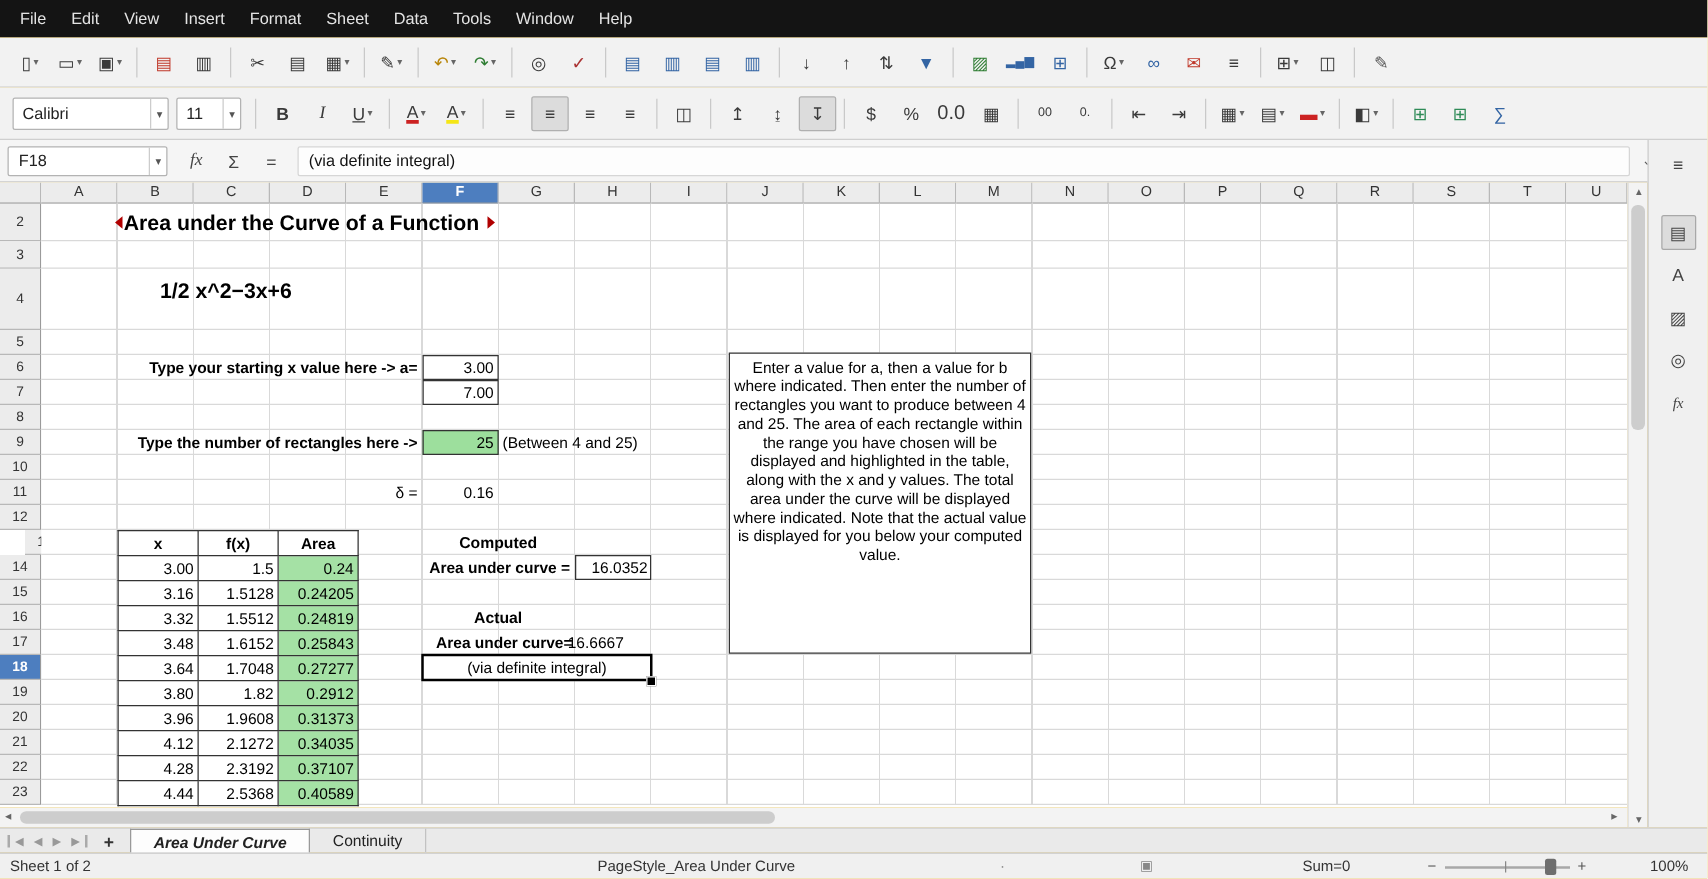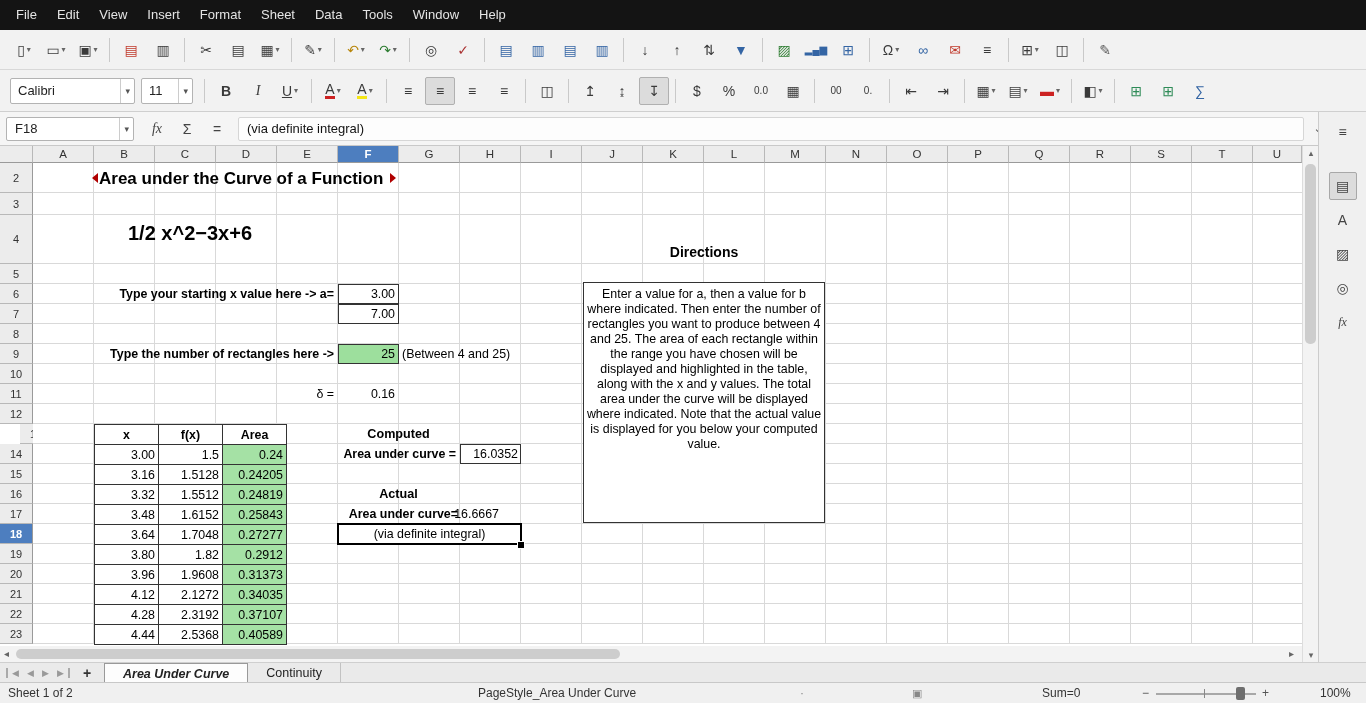--- a/index.html
+++ b/index.html
@@ -53,21 +53,21 @@
 
   .ov{position:absolute;color:#000;}
   .lbl{line-height:20px;font-weight:bold;font-size:12.4px;text-align:right;}
   .val{line-height:20px;font-size:12.4px;text-align:right;}
   .boxed{border:1px solid #333;background:#fff;box-sizing:border-box;line-height:18px;font-size:12.4px;text-align:right;padding-right:3px;}
 
   #cell-title{left:99px;top:17px;width:296px;height:30px;line-height:31px;font-size:17px;font-weight:bold;white-space:nowrap;}
   .tri{position:absolute;width:0;height:0;border-top:5px solid transparent;border-bottom:5px solid transparent;}
   #tri-left{left:92px;top:27px;border-right:6px solid #b00000;}
   #tri-right{left:390px;top:27px;border-left:6px solid #b00000;}
-  #cell-formula{left:128px;top:74px;height:26px;line-height:26px;font-size:20px;font-weight:bold;white-space:nowrap;}
+  #cell-formula{left:128px;top:74px;height:26px;line-height:26px;font-size:17px;font-weight:bold;white-space:nowrap;}
 
   #directions-title{left:583px;top:97px;width:242px;height:18px;line-height:18px;text-align:center;font-weight:bold;font-size:14px;}
   #directions-box{left:583px;top:136px;width:242px;height:241px;border:1px solid #333;background:#fff;padding:4px 1px;box-sizing:border-box;font-size:12.4px;line-height:15px;text-align:center;}
 
   #label-a{left:60px;top:138px;width:274px;height:20px;}
   #box-a{left:338px;top:138px;width:61px;height:20px;}
   #label-b{left:60px;top:158px;width:274px;height:20px;}
   #box-b{left:338px;top:158px;width:61px;height:20px;}
   #label-rect{left:40px;top:198px;width:294px;height:20px;}
   #cell-rect{left:338px;top:198px;width:61px;height:20px;background:#9ddf9d;}
@@ -327,21 +327,21 @@
           <span class="tb-glyph">↧</span>
         </span>
         <span class="tb-sep"></span>
         <span class="tb-btn">
           <span class="tb-glyph">$</span>
         </span>
         <span class="tb-btn">
           <span class="tb-glyph">%</span>
         </span>
         <span class="tb-btn">
-          <span class="tb-glyph" style="font-size: 10px;">0.0</span>
+          <span class="tb-glyph" style="font-size: 16px;">0.0</span>
         </span>
         <span class="tb-btn">
           <span class="tb-glyph">▦</span>
         </span>
         <span class="tb-sep"></span>
         <span class="tb-btn">
           <span class="tb-glyph" style="font-size: 10px;">00</span>
         </span>
         <span class="tb-btn">
           <span class="tb-glyph" style="font-size: 10px;">0.</span>
@@ -468,21 +468,20 @@
         <div class="rowline" style="height: 20px;"></div>
         <div class="rowline" style="height: 20px;"></div>
         <div class="rowline" style="height: 20px;"></div>
       </div>
 
     <div class="ov" id="cell-title">Area under the Curve of a Function</div>
     <div class="tri" id="tri-left"></div>
     <div class="tri" id="tri-right"></div>
     <div class="ov" id="cell-formula">1/2 x^2−3x+6</div>
 
-    <div class="ov" id="directions-title">Directions</div>
     <div class="ov" id="directions-box">Enter a value for a, then a value for b where indicated.  Then enter the number of rectangles you want to produce between 4 and 25.  The area of each rectangle within the range you have chosen will be displayed and highlighted in the table, along with the x and y values.  The total area under the curve will be displayed where indicated.   Note that the actual value is displayed for you below your computed value.</div>
 
     <div class="ov lbl" id="label-a">Type your starting x value here -&gt; a=</div>
     <div class="ov boxed" id="box-a">3.00</div>
     <div class="ov boxed" id="box-b">7.00</div>
     <div class="ov lbl" id="label-rect">Type the number of rectangles here -&gt;</div>
     <div class="ov boxed" id="cell-rect">25</div>
     <div class="ov" id="hint-rect">(Between 4 and 25)</div>
     <div class="ov" id="label-delta">δ =</div>
     <div class="ov val" id="value-delta">0.16</div>

